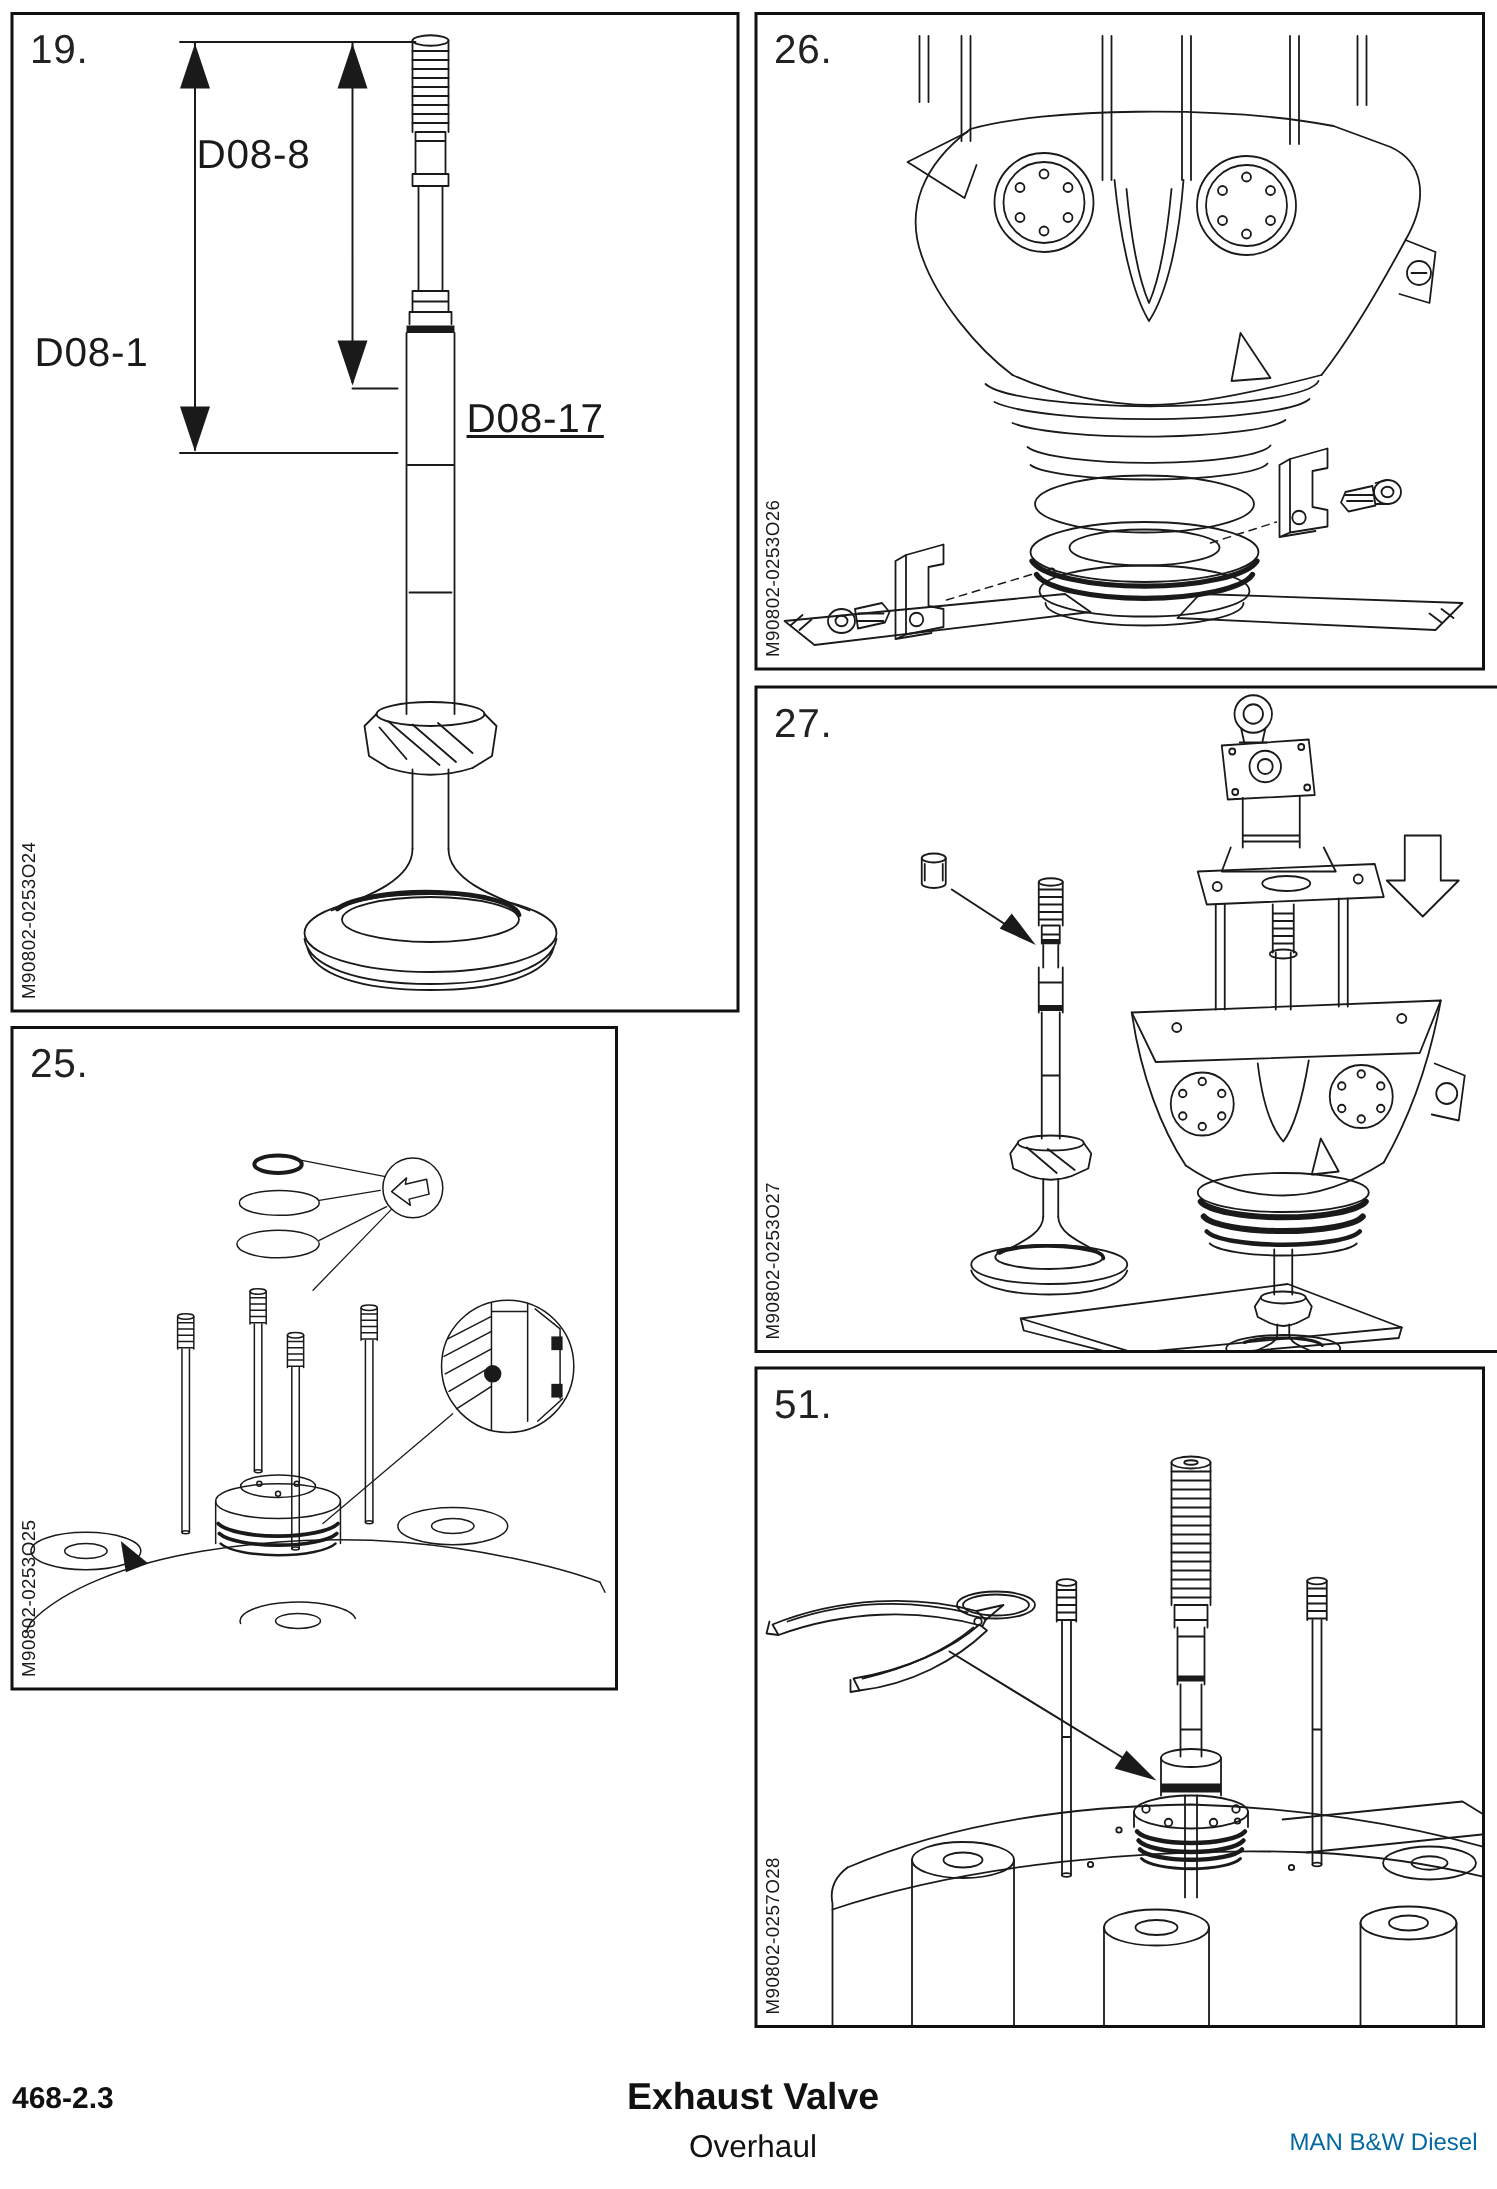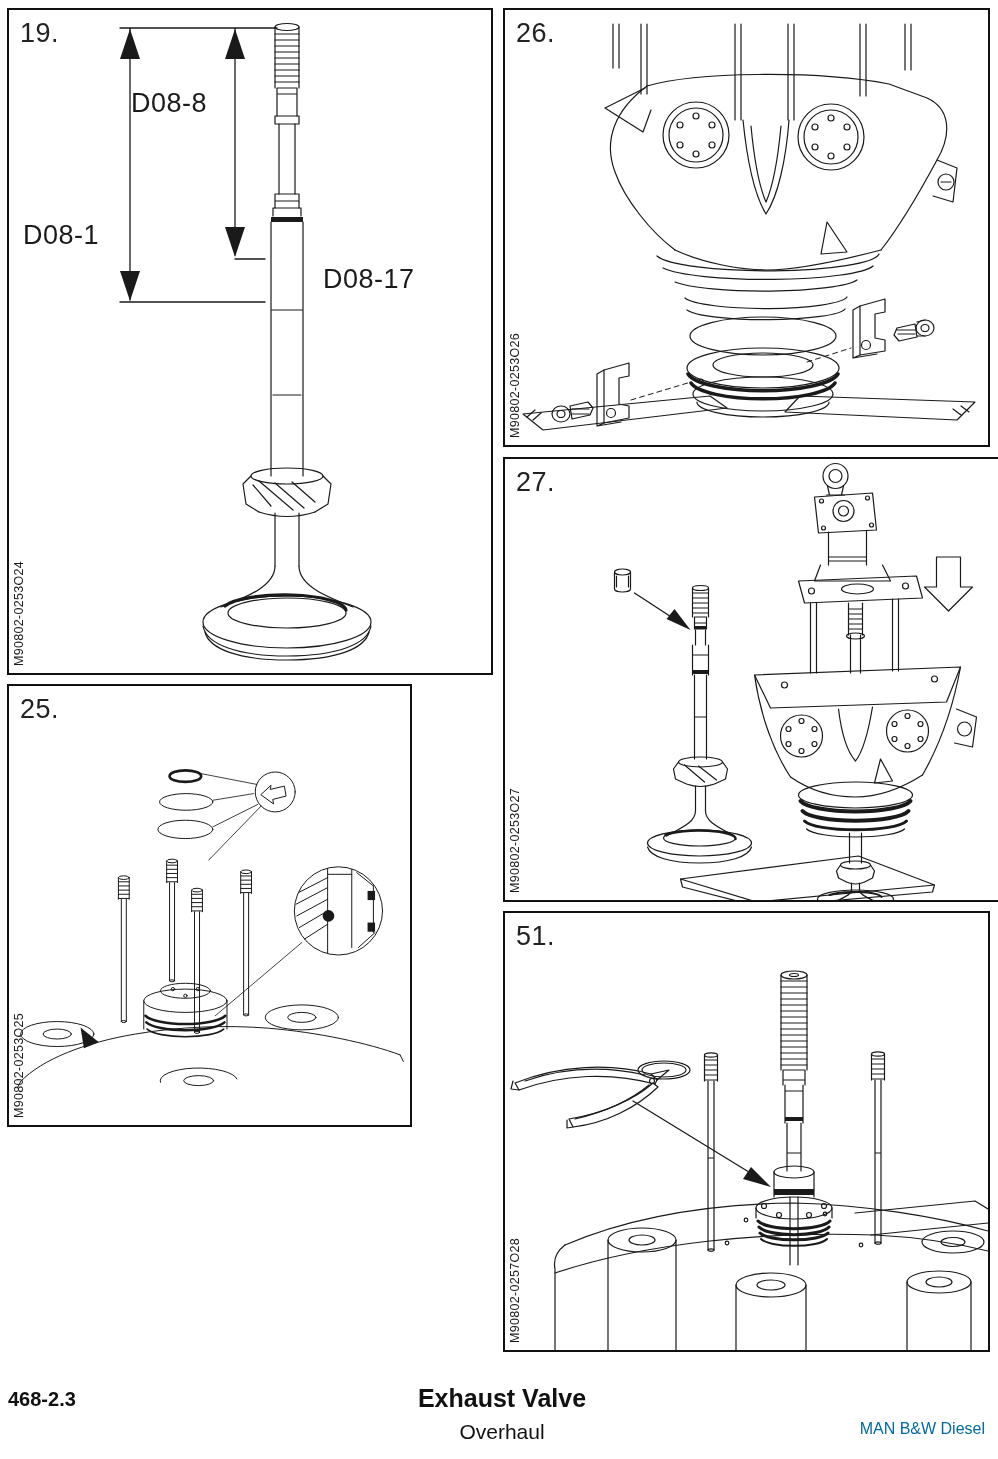--- a/index.html
+++ b/index.html
@@ -34,21 +34,21 @@
 </head>
 <body>
 
 <div class="page">
 
   <section class="panel" id="panel24">
     <div class="fig-num">19.</div>
     <div class="fig-code">M90802-0253O24</div>
     <div class="dim-label" style="left:122px;top:78px;">D08-8</div>
     <div class="dim-label" style="left:14px;top:210px;">D08-1</div>
-    <div class="dim-label" style="left:314px;top:254px;">D08-17</div>
+    <div class="dim-label" style="left:302px;top:254px;text-decoration:underline;">D08-17</div>
     <svg viewBox="0 0 482 663">
 
       <g fill="none" stroke="#1a1a1a" stroke-width="1.3">
         <path d="M111 18 H268 M121 18 V290 M111 292 H256 M226 18 V245 M226 249 H256"></path>
       </g>
       <g fill="#1a1a1a" stroke="none">
         <polygon points="121,19 111,49 131,49"></polygon>
         <polygon points="121,291 111,261 131,261"></polygon>
         <polygon points="226,19 216,49 236,49"></polygon>
         <polygon points="226,247 216,217 236,217"></polygon>

